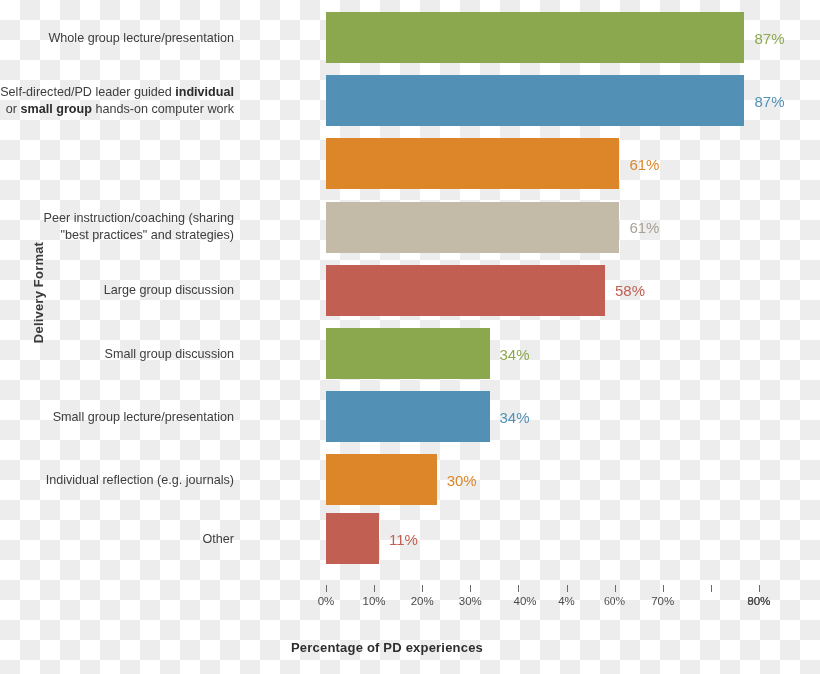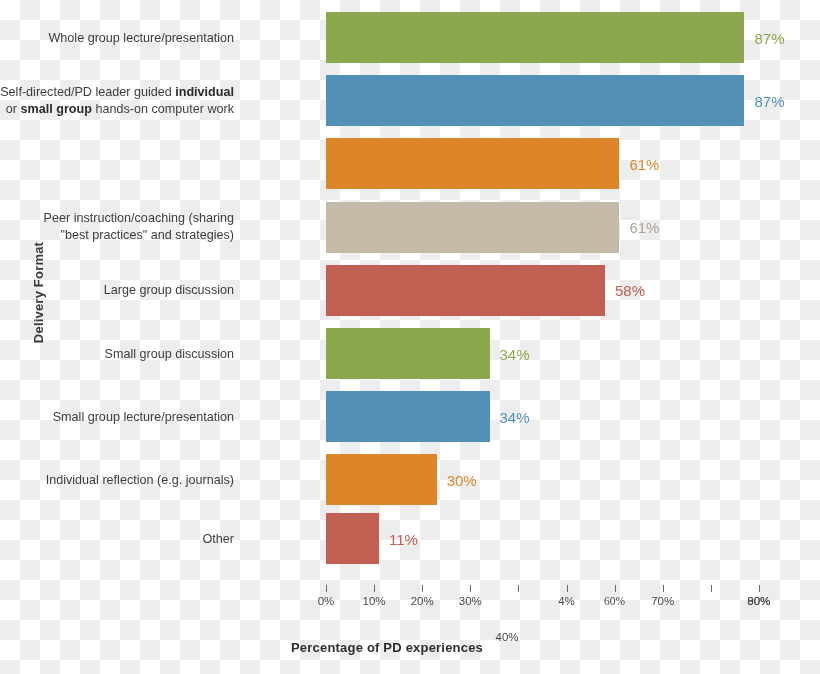--- a/index.html
+++ b/index.html
@@ -191,21 +191,21 @@
   <div id="x-axis">
       <div class="tick-mark" style="left: 326px;"></div>
       <div class="tick-label" style="left: 326px;">0%</div>
       <div class="tick-mark" style="left: 374.1px;"></div>
       <div class="tick-label" style="left: 374.1px;">10%</div>
       <div class="tick-mark" style="left: 422.2px;"></div>
       <div class="tick-label" style="left: 422.2px;">20%</div>
       <div class="tick-mark" style="left: 470.3px;"></div>
       <div class="tick-label" style="left: 470.3px;">30%</div>
       <div class="tick-mark" style="left: 518.4px;"></div>
-      <div class="tick-label" style="left: 507px; margin-top: 36px;">40%</div>
+      <div class="tick-label" style="left: 525px;">40%</div>
       <div class="tick-mark" style="left: 566.5px;"></div>
       <div class="tick-label" style="left: 566.5px;">4%</div>
       <div class="tick-mark" style="left: 614.6px;"></div>
       <div class="tick-label" style="left: 614.6px; font-family: Liberation Serif, serif;">60%</div>
       <div class="tick-mark" style="left: 662.7px;"></div>
       <div class="tick-label" style="left: 662.7px;">70%</div>
       <div class="tick-mark" style="left: 710.8px;"></div>
       <div class="tick-label" style="left: 710.8px; margin-left: 48px;">80%</div>
       <div class="tick-mark" style="left: 758.9px;"></div>
       <div class="tick-label" style="left: 758.9px;">90%</div>

